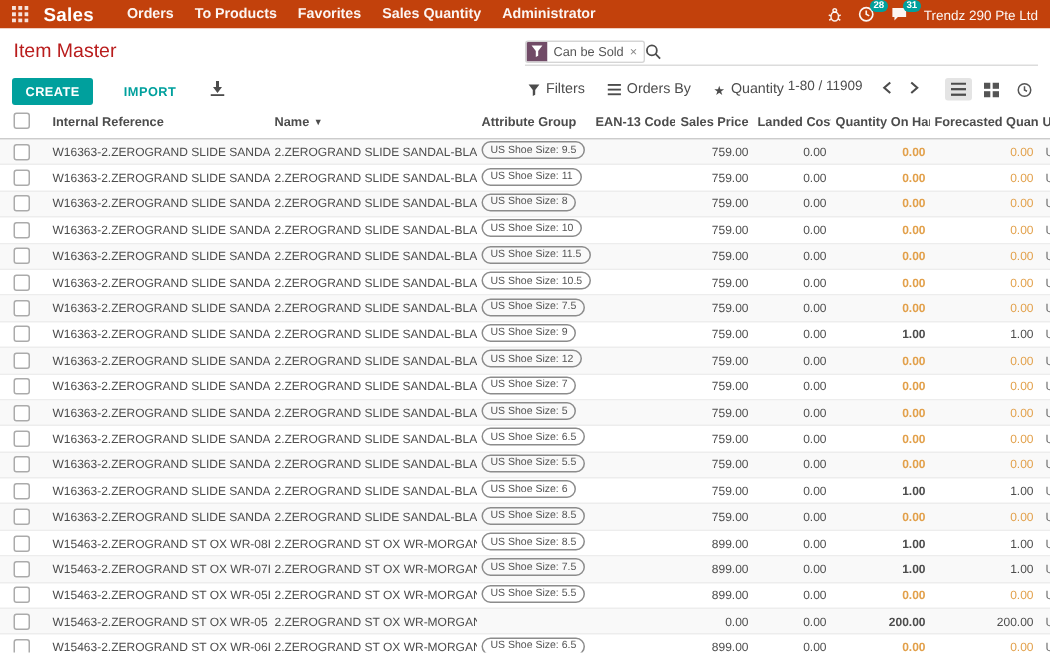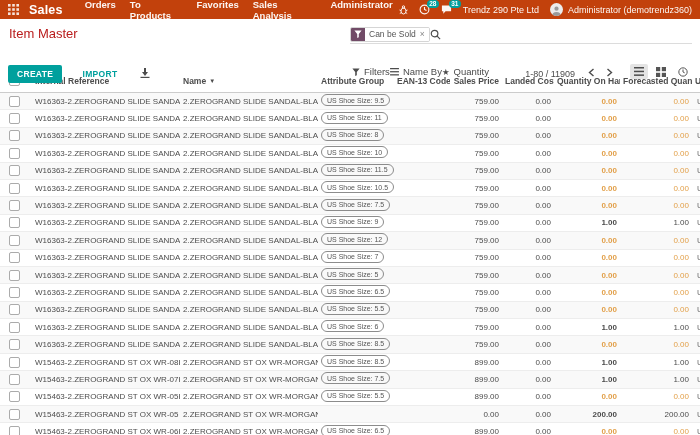--- a/index.html
+++ b/index.html
@@ -20,27 +20,27 @@
   
   .cpanel{position:relative;height:50px;background:#fff;}
   .page-title{position:absolute;left:9px;top:7px;font-size:13px;color:#b91c1c;}
   .searchbar{position:absolute;left:350px;right:8px;top:6px;height:18px;border-bottom:1px solid #dcdcdc;display:flex;align-items:center;}
   .facet{display:flex;align-items:stretch;border:1px solid #d5d5d5;border-radius:2px;height:13px;overflow:hidden;}
   .facet-ico{width:14px;background:#714B67;display:flex;align-items:center;justify-content:center;}
   .facet-label{font-size:8.5px;color:#555;padding:0 4px;display:flex;align-items:center;background:#fff;}
   .facet-x{font-size:8.5px;color:#888;padding:0 4px 0 0;display:flex;align-items:center;background:#fff;cursor:pointer;}
   .search-input{border:0;outline:0;flex:1;font-size:9px;color:#555;margin-left:6px;font-family:"Liberation Sans",sans-serif;background:transparent;}
   .search-input::placeholder{color:#a9a9a9;}
-  .cp-row2{position:absolute;left:8px;right:8px;top:44px;height:19px;}
+  .cp-row2{position:absolute;left:8px;right:8px;top:32px;height:19px;}
   .btn-create{background:#00A09D;color:#fff;border:0;border-radius:2px;font-size:8.5px;font-weight:bold;padding:4px 9px;letter-spacing:.3px;cursor:pointer;font-family:"Liberation Sans",sans-serif;}
   .btn-import{background:none;border:0;color:#00A09D;font-size:8.5px;font-weight:bold;margin-left:10px;letter-spacing:.3px;cursor:pointer;font-family:"Liberation Sans",sans-serif;}
   .dl-ico{margin-left:12px;vertical-align:middle;cursor:pointer;}
-  .filter-links{position:absolute;left:344px;top:3px;display:flex;align-items:center;}
+  .filter-links{position:absolute;left:344px;top:3px;display:flex;align-items:center;gap:15px;}
   .flink{display:flex;align-items:center;gap:4px;font-size:9.5px;color:#4c4c4c;cursor:pointer;}
-  .pager-zone{position:absolute;right:0;top:1px;display:flex;align-items:flex-end;gap:7px;}
+  .pager-zone{position:absolute;right:0;top:1px;display:flex;align-items:flex-start;gap:7px;}
   .pager-text{font-size:9px;color:#4c4c4c;margin-right:4px;}
   .pg-btn{display:flex;align-items:center;padding:2px;cursor:pointer;}
   .views{display:flex;align-items:center;gap:4px;margin-left:8px;}
   .view-btn{width:18px;height:15px;display:flex;align-items:center;justify-content:center;border-radius:2px;cursor:pointer;}
   .view-btn.active{background:#e4e4e4;}
 
   
   table{width:700px;border-collapse:collapse;table-layout:fixed;}
   thead th{height:23px;font-size:8.5px;font-weight:bold;color:#4c4c4c;text-align:left;border-bottom:1px solid #cccccc;padding:0 3px;white-space:nowrap;overflow:hidden;background:#fff;}
   thead th.num{text-align:right;}
@@ -83,21 +83,21 @@
           <rect x="4.2" y="8.4" width="2.6" height="2.6"></rect>
           <rect x="8.4" y="8.4" width="2.6" height="2.6"></rect>
     </g>
       </svg>
   </span>
   <span class="brand">Sales</span>
   <div class="menu">
       <span class="menu-item">Orders</span>
       <span class="menu-item">To Products</span>
       <span class="menu-item">Favorites</span>
-      <span class="menu-item">Sales Analysis</span>
+      <span class="menu-item">Sales Quantity</span>
       <span class="menu-item">Administrator</span>
     </div>
   <div class="tb-right">
     <span class="tb-ico">
       <svg width="9" height="10" viewBox="0 0 9 10" fill="none" stroke="rgba(255,255,255,.9)" stroke-width="1">
         <ellipse cx="4.5" cy="6" rx="2.5" ry="3"></ellipse>
           <circle cx="4.5" cy="2" r="1.2"></circle>
         <line x1="0.5" y1="5" x2="2" y2="5.6"></line>
           <line x1="8.5" y1="5" x2="7" y2="5.6"></line>
         <line x1="0.8" y1="8.5" x2="2.2" y2="7.6"></line>
@@ -111,29 +111,20 @@
       </svg>
       <span class="badge">28</span>
     </span>
     <span class="tb-ico">
       <svg width="11" height="11" viewBox="0 0 12 12" fill="rgba(255,255,255,.95)">
         <path d="M1 1.5h10v6.5H5L2.5 10.5V8H1z"></path>
       </svg>
       <span class="badge">31</span>
     </span>
     <span class="company">Trendz 290 Pte Ltd</span>
-    <span class="tb-ico" style="gap:5px;">
-      <span class="avatar">
-        <svg width="11" height="11" viewBox="0 0 12 12" fill="#9a9a9a">
-            <circle cx="6" cy="4" r="2.3"></circle>
-            <path d="M1 12c0-2.8 2.2-4.5 5-4.5S11 9.2 11 12z"></path>
-          </svg>
-      </span>
-      <span class="username">Administrator (demotrendz360)</span>
-    </span>
   </div>
 </div>
 
 <div class="cpanel">
   <div class="page-title">Item Master</div>
 
   <div class="searchbar">
     <span class="facet">
       <span class="facet-ico">
         <svg width="8" height="8" viewBox="0 0 10 10" fill="#fff">
@@ -167,21 +158,21 @@
             <path d="M0.5 0.5h9L6 5v4L4 10V5z"></path>
           </svg>
         <span>Filters</span>
       </span>
       <span class="flink">
         <svg width="9" height="8" viewBox="0 0 10 9" fill="#4c4c4c">
             <rect y="0" width="10" height="1.4"></rect>
             <rect y="3.5" width="10" height="1.4"></rect>
             <rect y="7" width="10" height="1.4"></rect>
           </svg>
-        <span>Name By</span>
+        <span>Orders By</span>
       </span>
       <span class="flink">
         <span style="font-size:8.5px;color:#4c4c4c;">★</span>
         <span>Quantity</span>
       </span>
     </div>
 
     <div class="pager-zone">
       <span class="pager-text">1-80 / 11909</span>
       <span class="pg-btn">

